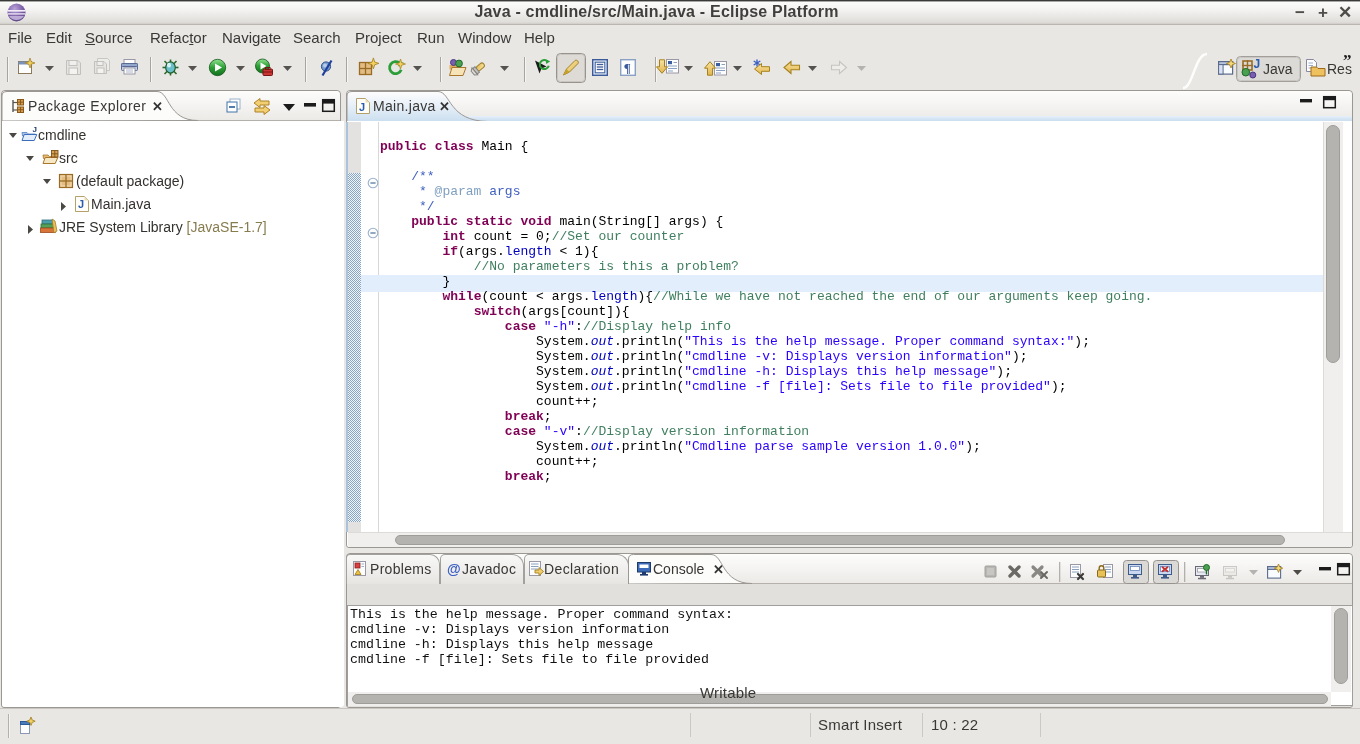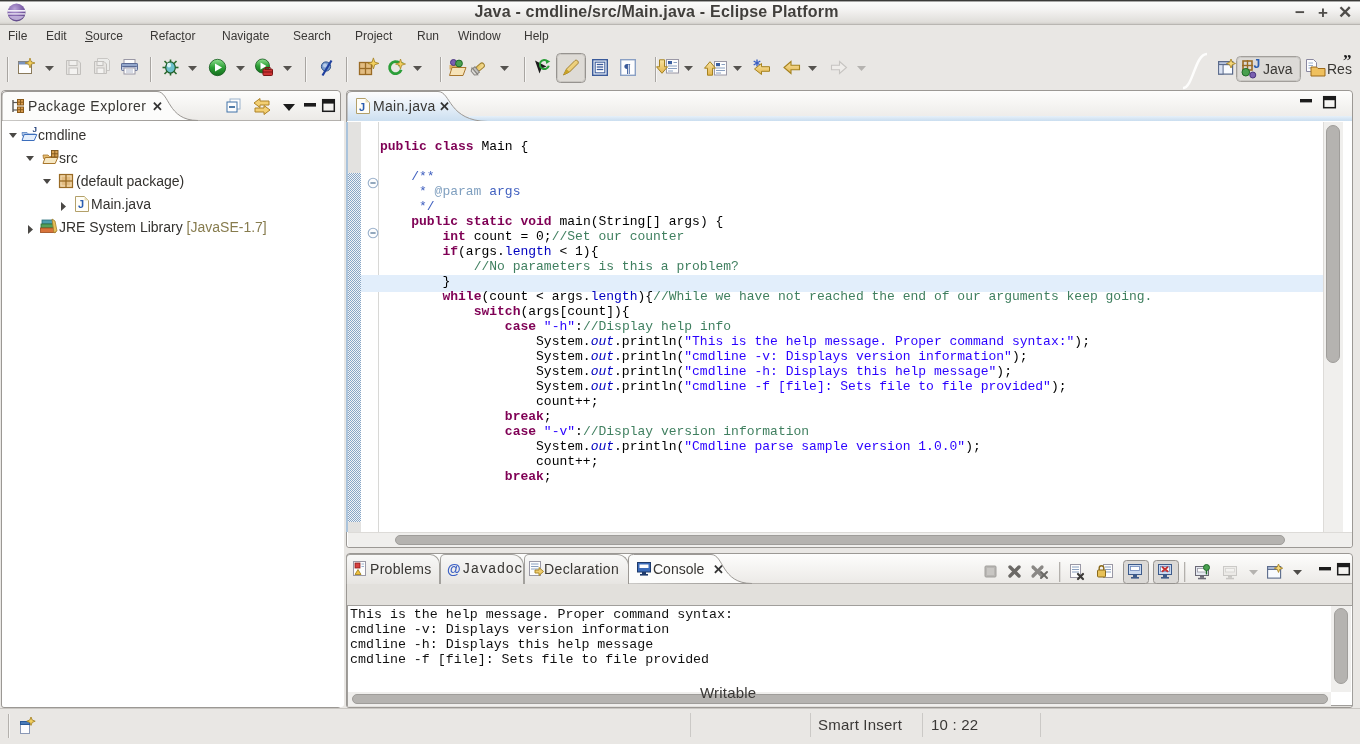--- a/index.html
+++ b/index.html
@@ -9,21 +9,21 @@
 
   
   #titlebar { left:0; top:0; width:1360px; height:25px;
     background:linear-gradient(#3a3a38 0%, #3a3a38 4%, #fcfcfb 8%, #f4f3f2 40%, #e0deda 92%, #cfccc8 100%);
     border-bottom:1px solid #b9b6b2; }
   #title-text { width:1360px; top:3px; text-align:center; font-size:16px; font-weight:bold; color:#413f3c; letter-spacing:0.2px; }
   .winbtn { top:2px; width:22px; height:22px; color:#4f4d4a; font-size:17px; font-weight:bold; text-align:center; line-height:22px; }
 
   
   #menubar { left:0; top:26px; width:1360px; height:24px; background:#e9e7e4; }
-  .menu { top:29px; font-size:12px; color:#3a3836; }
+  .menu { top:29px; font-size:15px; color:#3a3836; }
 
   
   #toolbar { left:0; top:50px; width:1360px; height:38px; background:#e9e7e4; }
 
   
   .panel { position:absolute; border:1px solid #9b9894; border-radius:4px 4px 3px 3px; background:#e9e7e4; }
   .phead { position:absolute; left:0; top:0; right:0; height:30px; background:linear-gradient(#fdfdfc, #eceae7); border-bottom:1px solid #b4b1ad; border-radius:4px 4px 0 0; }
   .tab-unsel { position:absolute; top:0; height:30px; background:linear-gradient(#f8f8f7,#e7e5e2); border:1px solid #a3a19d; border-bottom:none; border-radius:5px 12px 0 0; }
   .tabtxt { font-size:14px; color:#393734; }
   .tclose { font-size:13px; color:#333; font-weight:bold; }
@@ -513,21 +513,21 @@
 
 <div class="panel" style="left:346px; top:553px; width:1007px; height:155px;">
   <div class="phead"></div>
   <div class="tab-unsel" style="left:-1px; width:94px; border-radius:4px 10px 0 0;"></div>
   <div class="tab-unsel" style="left:93px; width:84px;"></div>
   <div class="tab-unsel" style="left:177px; width:105px;"></div>
   <svg style="left:281px; top:0;" width="125" height="31" viewBox="0 0 125 31">
     <path d="M0.5,30 L0.5,5 Q0.5,0.5 5.5,0.5 L83,0.5 C96,0.5 93,29.5 124,29.5 L0.5,30 Z" fill="#fcfcfb" stroke="#9b9894" stroke-width="1"></path>
   </svg>
   <div class="tabtxt abs" style="left:23px; top:7px; letter-spacing:0.3px;">Problems</div>
-  <div class="tabtxt abs" style="left:115px; top:7px; letter-spacing:0.3px;font-family:Liberation Mono, monospace;">Javadoc</div>
+  <div class="tabtxt abs" style="left:115px; top:7px; letter-spacing:0.3px;">Javadoc</div>
   <div class="tabtxt abs" style="left:197px; top:7px; letter-spacing:0.4px;">Declaration</div>
   <div class="tabtxt abs" style="left:306px; top:7px;">Console</div>
   <div class="tclose abs" style="left:366px; top:8px;">✕</div>
   <div id="console-icons">
   <svg style="left:630px; top:5px;" width="380" height="26" viewBox="0 0 380 26">
 
     <rect x="8" y="7" width="11" height="11" rx="1" fill="#b8b6b3" stroke="#a2a09d"></rect>
     <rect x="10" y="9" width="7" height="7" fill="#c8c6c3"></rect>
 
     <g stroke="#6b6966" stroke-width="3.4" stroke-linecap="round">

